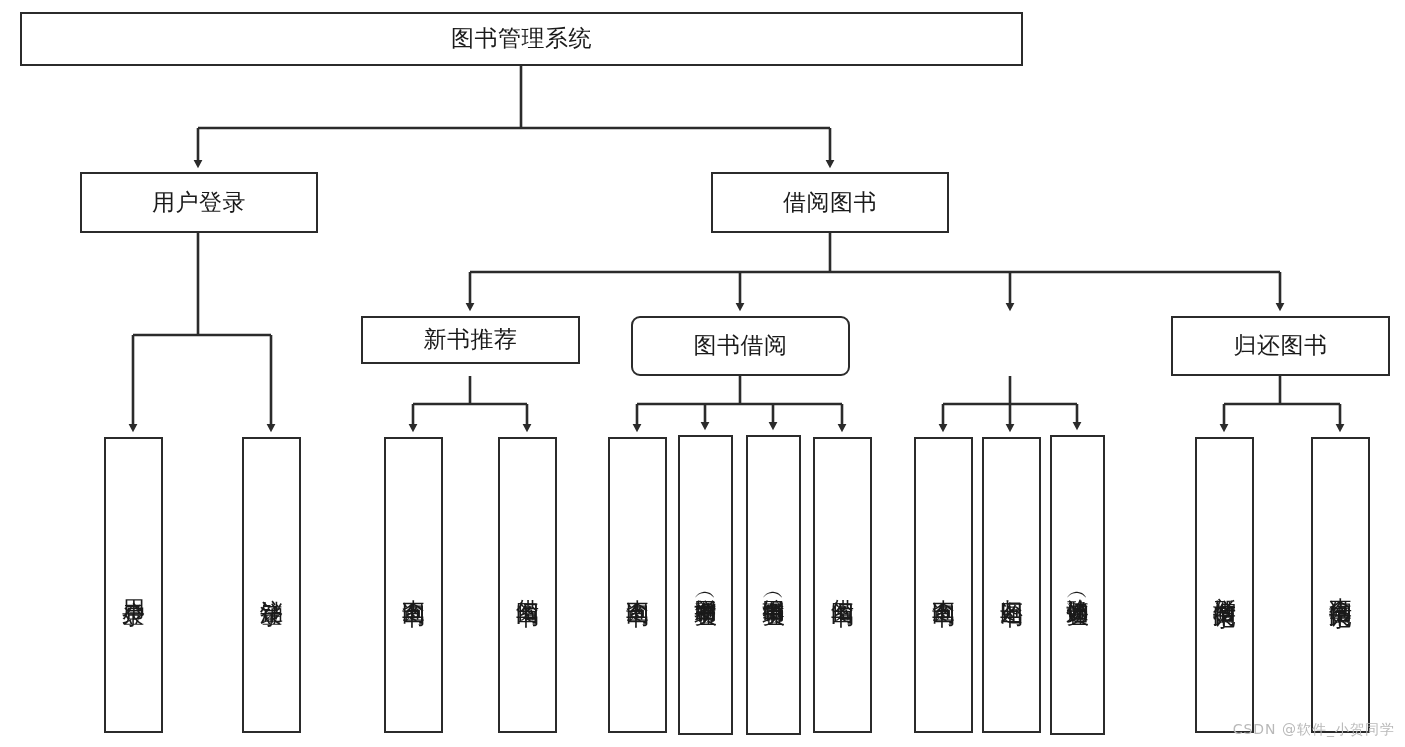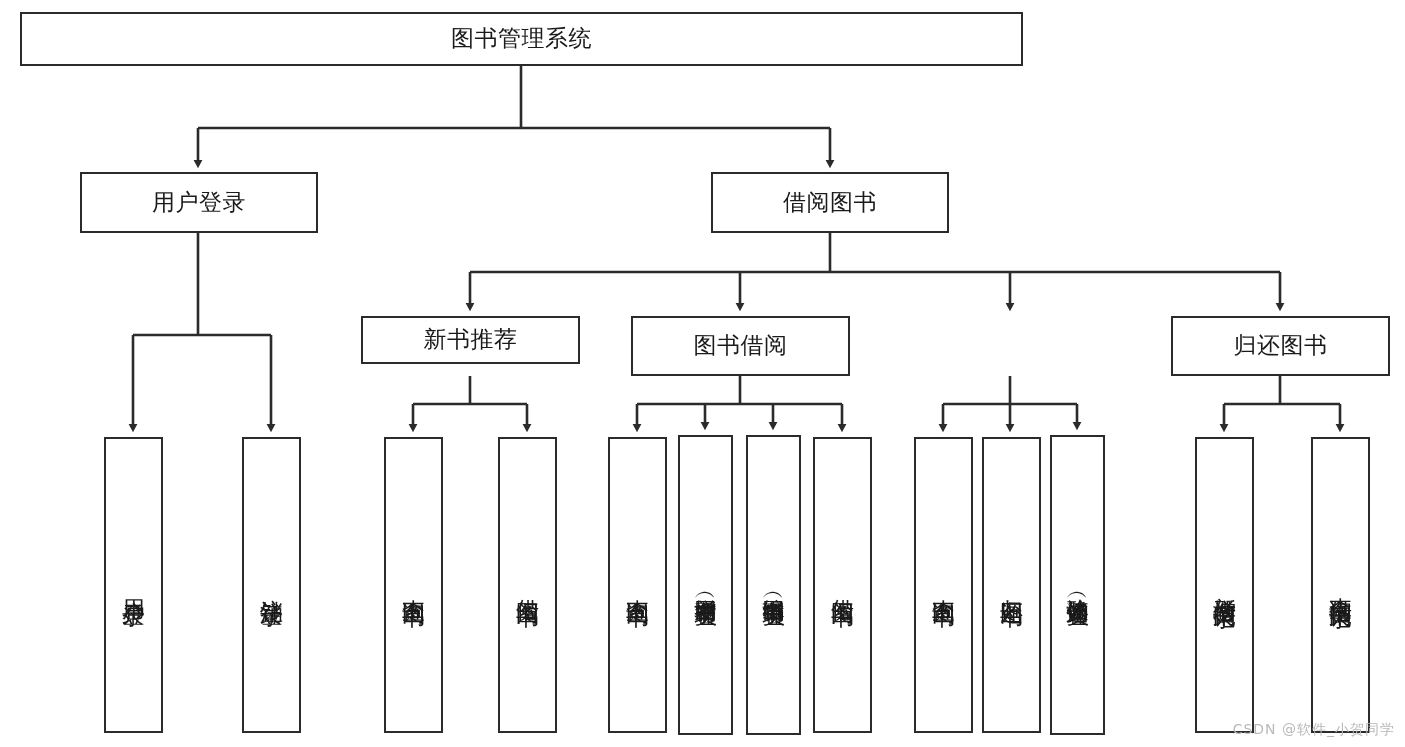--- a/index.html
+++ b/index.html
@@ -143,21 +143,21 @@
   </div>
 
   <div class="node h" style="left:711px; top:172px; width:238px; height:61px;">
     <span class="label">借阅图书</span>
   </div>
 
   <div class="node h" style="left:361px; top:316px; width:219px; height:48px;">
     <span class="label">新书推荐</span>
   </div>
 
-  <div class="node h" style="left:631px; top:316px; width:219px; height:60px;">
+  <div class="node h" style="left:631px; top:316px; width:219px; height:60px;border-radius:9px;">
     <span class="label">图书借阅</span>
   </div>
 
 
   <div class="node h" style="left:1171px; top:316px; width:219px; height:60px;">
     <span class="label">归还图书</span>
   </div>
 
   <div class="node v" style="left:104px; top:437px; width:59px; height:296px;">
     <span class="label">用户登录</span>

